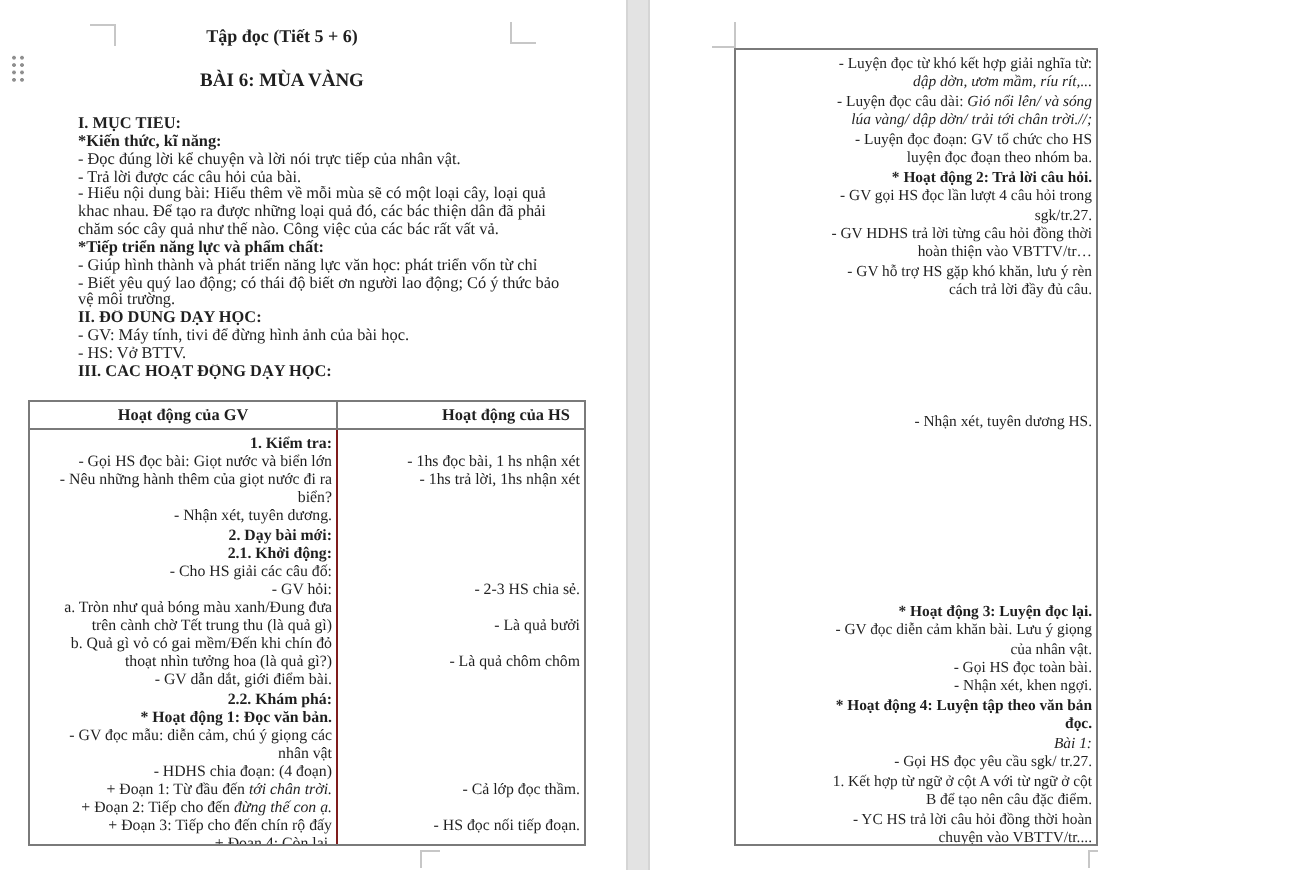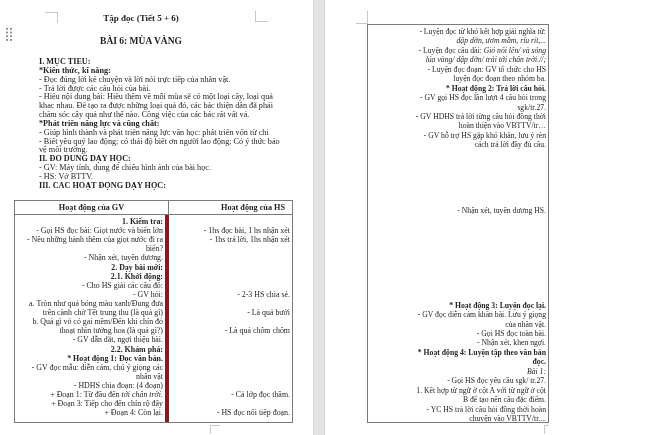--- a/index.html
+++ b/index.html
@@ -28,21 +28,21 @@
   
   .tbl{position:absolute;border:1px solid #7a7a7a;box-sizing:border-box;background:#fff;overflow:hidden;}
   #ltable{left:14px;top:200px;width:279px;height:223px;}
   #ltable .thead{display:flex;height:13px;border-bottom:1px solid #7a7a7a;font-weight:bold;font-size:8.2px;gap:45px;}
   #ltable .thead .hc{line-height:13px;text-align:center;overflow:hidden;white-space:nowrap;}
   #ltable .thead .hc1{width:154px;border-right:1px solid #7a7a7a;box-sizing:border-box;}
   #ltable .thead .hc2{flex:1;}
   .tbody{display:flex;align-items:stretch;}
   #ltable .tbody{--lh:9.12px;font-size:7.9px;height:209px;}
   .cell{box-sizing:border-box;padding:2px 2px 0 4px;overflow:hidden;text-align:right;}
-  #ltable .c1{width:154px;border-right:4px solid #7f1d1d;}
+  #ltable .c1{width:154px;border-right:1px solid #7f1d1d;}
   #ltable .c2{flex:1;}
   #rtable{left:42px;top:24px;width:271px;height:399px;}
   #rtable .tbody{--lh:9.45px;height:397px;}
   #rtable .c1{width:181px;border-right:1px solid #7a7a7a;font-size:7.7px;}
   #rtable .c2{flex:1;font-size:6.6px;letter-spacing:-0.1px;}
 
   
   .mark{position:absolute;box-sizing:border-box;border:0 solid #c7c7c7;}
   #mk1{left:45px;top:12px;width:13px;height:11px;border-top-width:1px;border-right-width:1px;}
   #mk2{left:255px;top:11px;width:13px;height:11px;border-left-width:1px;border-bottom-width:1px;}
@@ -71,26 +71,26 @@
     <div id="title2" class="title">BÀI 6: MÙA VÀNG</div>
 
     <div id="paras">
         <div class="ln b">I. MỤC TIÊU:</div>
         <div class="ln b">*Kiến thức, kĩ năng:</div>
         <div class="ln">- Đọc đúng lời kể chuyện và lời nói trực tiếp của nhân vật.</div>
         <div class="ln">- Trả lời được các câu hỏi của bài.</div>
         <div class="ln">- Hiểu nội dung bài: Hiểu thêm về mỗi mùa sẽ có một loại cây, loại quả</div>
         <div class="ln">khac nhau. Để tạo ra được những loại quả đó, các bác thiện dân đã phải</div>
         <div class="ln">chăm sóc cây quả như thế nào. Công việc của các bác rất vất vả.</div>
-        <div class="ln b">*Phát triển năng lực và cũng chất:</div>
+        <div class="ln b">*Tiếp triển năng lực và phẩm chất:</div>
         <div class="ln">- Giúp hình thành và phát triển năng lực văn học: phát triển vốn từ chỉ</div>
         <div class="ln">- Biết yêu quý lao động; có thái độ biết ơn người lao động; Có ý thức bảo</div>
         <div class="ln">vệ môi trường.</div>
         <div class="ln b">II. ĐỒ DÙNG DẠY HỌC:</div>
-        <div class="ln">- GV: Máy tính, dung để chiếu hình ảnh của bài học.</div>
+        <div class="ln">- GV: Máy tính, tivi để đừng hình ảnh của bài học.</div>
         <div class="ln">- HS: Vở BTTV.</div>
         <div class="ln b">III. CÁC HOẠT ĐỘNG DẠY HỌC:</div>
       </div>
 
     <div id="ltable" class="tbl">
       <div class="thead">
         <div class="hc hc1">Hoạt động của GV</div>
         <div class="hc hc2">Hoạt động của HS</div>
       </div>
       <div class="tbody">
@@ -101,27 +101,28 @@
             <div class="ln">biển?</div>
             <div class="ln">- Nhận xét, tuyên dương.</div>
             <div class="ln b">2. Dạy bài mới:</div>
             <div class="ln b">2.1. Khởi động:</div>
             <div class="ln">- Cho HS giải các câu đố:</div>
             <div class="ln">- GV hỏi:</div>
             <div class="ln">a. Tròn như quả bóng màu xanh/Đung đưa</div>
             <div class="ln">trên cành chờ Tết trung thu (là quả gì)</div>
             <div class="ln">b. Quả gì vỏ có gai mềm/Đến khi chín đỏ</div>
             <div class="ln">thoạt nhìn tưởng hoa (là quả gì?)</div>
-            <div class="ln">- GV dẫn dắt, ngợi thiệu bài.</div>
+            <div class="ln">- GV dẫn dắt, giới điểm bài.</div>
             <div class="ln b">2.2. Khám phá:</div>
             <div class="ln b">* Hoạt động 1: Đọc văn bản.</div>
             <div class="ln">- GV đọc mẫu: diễn cảm, chú ý giọng các</div>
             <div class="ln">nhân vật</div>
             <div class="ln">- HDHS chia đoạn: (4 đoạn)</div>
             <div class="ln">+ Đoạn 1: Từ đầu đến <i>tới chân trời.</i></div>
+            <div class="ln">+ Đoạn 2: Tiếp cho đến <i>đừng thế con ạ.</i></div>
             <div class="ln">+ Đoạn 3: Tiếp cho đến chín rộ đấy</div>
             <div class="ln">+ Đoạn 4: Còn lại.</div>
           </div>
         <div class="cell c2">
             <div class="ln">&nbsp;</div>
             <div class="ln">- 1hs đọc bài, 1 hs nhận xét</div>
             <div class="ln">- 1hs trả lời, 1hs nhận xét</div>
             <div class="ln">&nbsp;</div>
             <div class="ln">&nbsp;</div>
             <div class="ln">&nbsp;</div>

